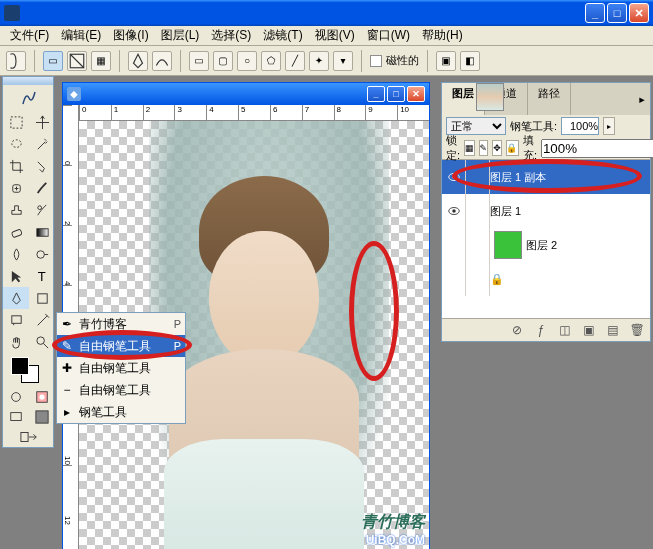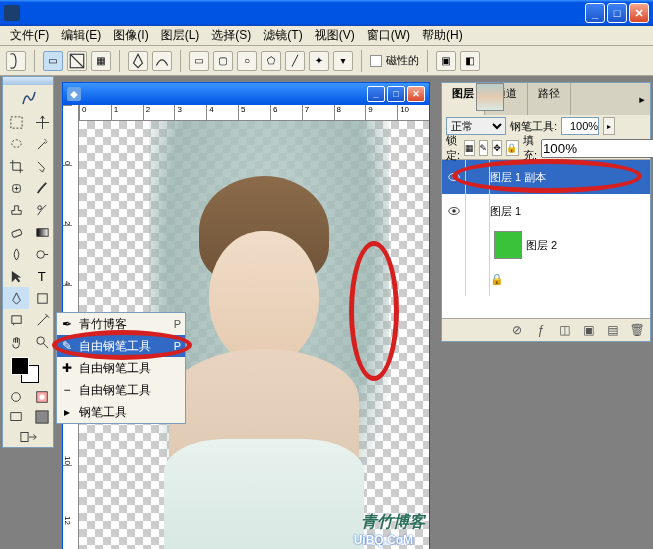--- a/index.html
+++ b/index.html
@@ -58,21 +58,21 @@
   background-image: linear-gradient(45deg,#ccc 25%,transparent 25%),linear-gradient(-45deg,#ccc 25%,transparent 25%),linear-gradient(45deg,transparent 75%,#ccc 75%),linear-gradient(-45deg,transparent 75%,#ccc 75%);
   background-size:16px 16px;background-position:0 0,0 8px,8px -8px,-8px 0;background-color:#fff;}
 .photo{position:absolute;left:30px;top:0;right:10px;bottom:0;}
 .veil{position:absolute;left:40px;right:30px;top:0;bottom:0;background:radial-gradient(ellipse at 50% 30%,#b8cdc9 0%,#9bb5b1 60%,transparent 80%);opacity:0.85;}
 .body{position:absolute;bottom:0;left:60px;right:60px;height:200px;background:linear-gradient(#e8d4c0,#d9c2ab);border-radius:60% 60% 0 0/30% 30% 0 0;}
 .face{position:absolute;top:110px;left:50%;transform:translateX(-50%);width:110px;height:135px;background:linear-gradient(#f0dcc8,#e5cbb0);border-radius:48% 48% 50% 50%;}
 .hair{position:absolute;top:55px;left:50%;transform:translateX(-50%);width:130px;height:110px;background:linear-gradient(#8b6b4a,#6e5238);border-radius:55% 55% 40% 40%;}
 .dress{position:absolute;bottom:0;left:55px;right:55px;height:110px;background:linear-gradient(#e8f2ef,#d8e8e3);border-radius:30% 30% 0 0;}
 .redc1{position:absolute;width:50px;height:140px;border:5px solid #d62020;border-radius:50%;right:30px;top:120px;}
 .watermark{position:absolute;right:4px;bottom:16px;color:#2b6e5a;font-weight:bold;font-style:italic;font-size:16px;text-shadow:0 0 2px #fff;}
-.watermark2{position:absolute;right:16px;bottom:2px;color:#fff;font-weight:bold;font-size:12px;text-shadow:0 0 2px #0054e3;}
+.watermark2{position:absolute;right:4px;bottom:2px;color:#fff;font-weight:bold;font-size:12px;text-shadow:0 0 2px #0054e3;}
 
 
 .penpopup{position:absolute;left:56px;top:236px;width:130px;background:#f5f3ea;border:1px solid #7b9ebd;font-size:12px;z-index:20;}
 .penpopup .row{height:22px;display:flex;align-items:center;padding:0 4px;gap:6px;position:relative;}
 .penpopup .row.sel{background:#316ac5;color:#fff;}
 .penpopup .sc{margin-left:auto;color:#555;font-size:11px;}
 .penpopup .row.sel .sc{color:#fff;}
 .penpopup .ric{width:12px;text-align:center;}
 .redc2{position:absolute;width:140px;height:30px;border:5px solid #d62020;border-radius:50%;left:52px;top:254px;z-index:25;pointer-events:none;}
 

